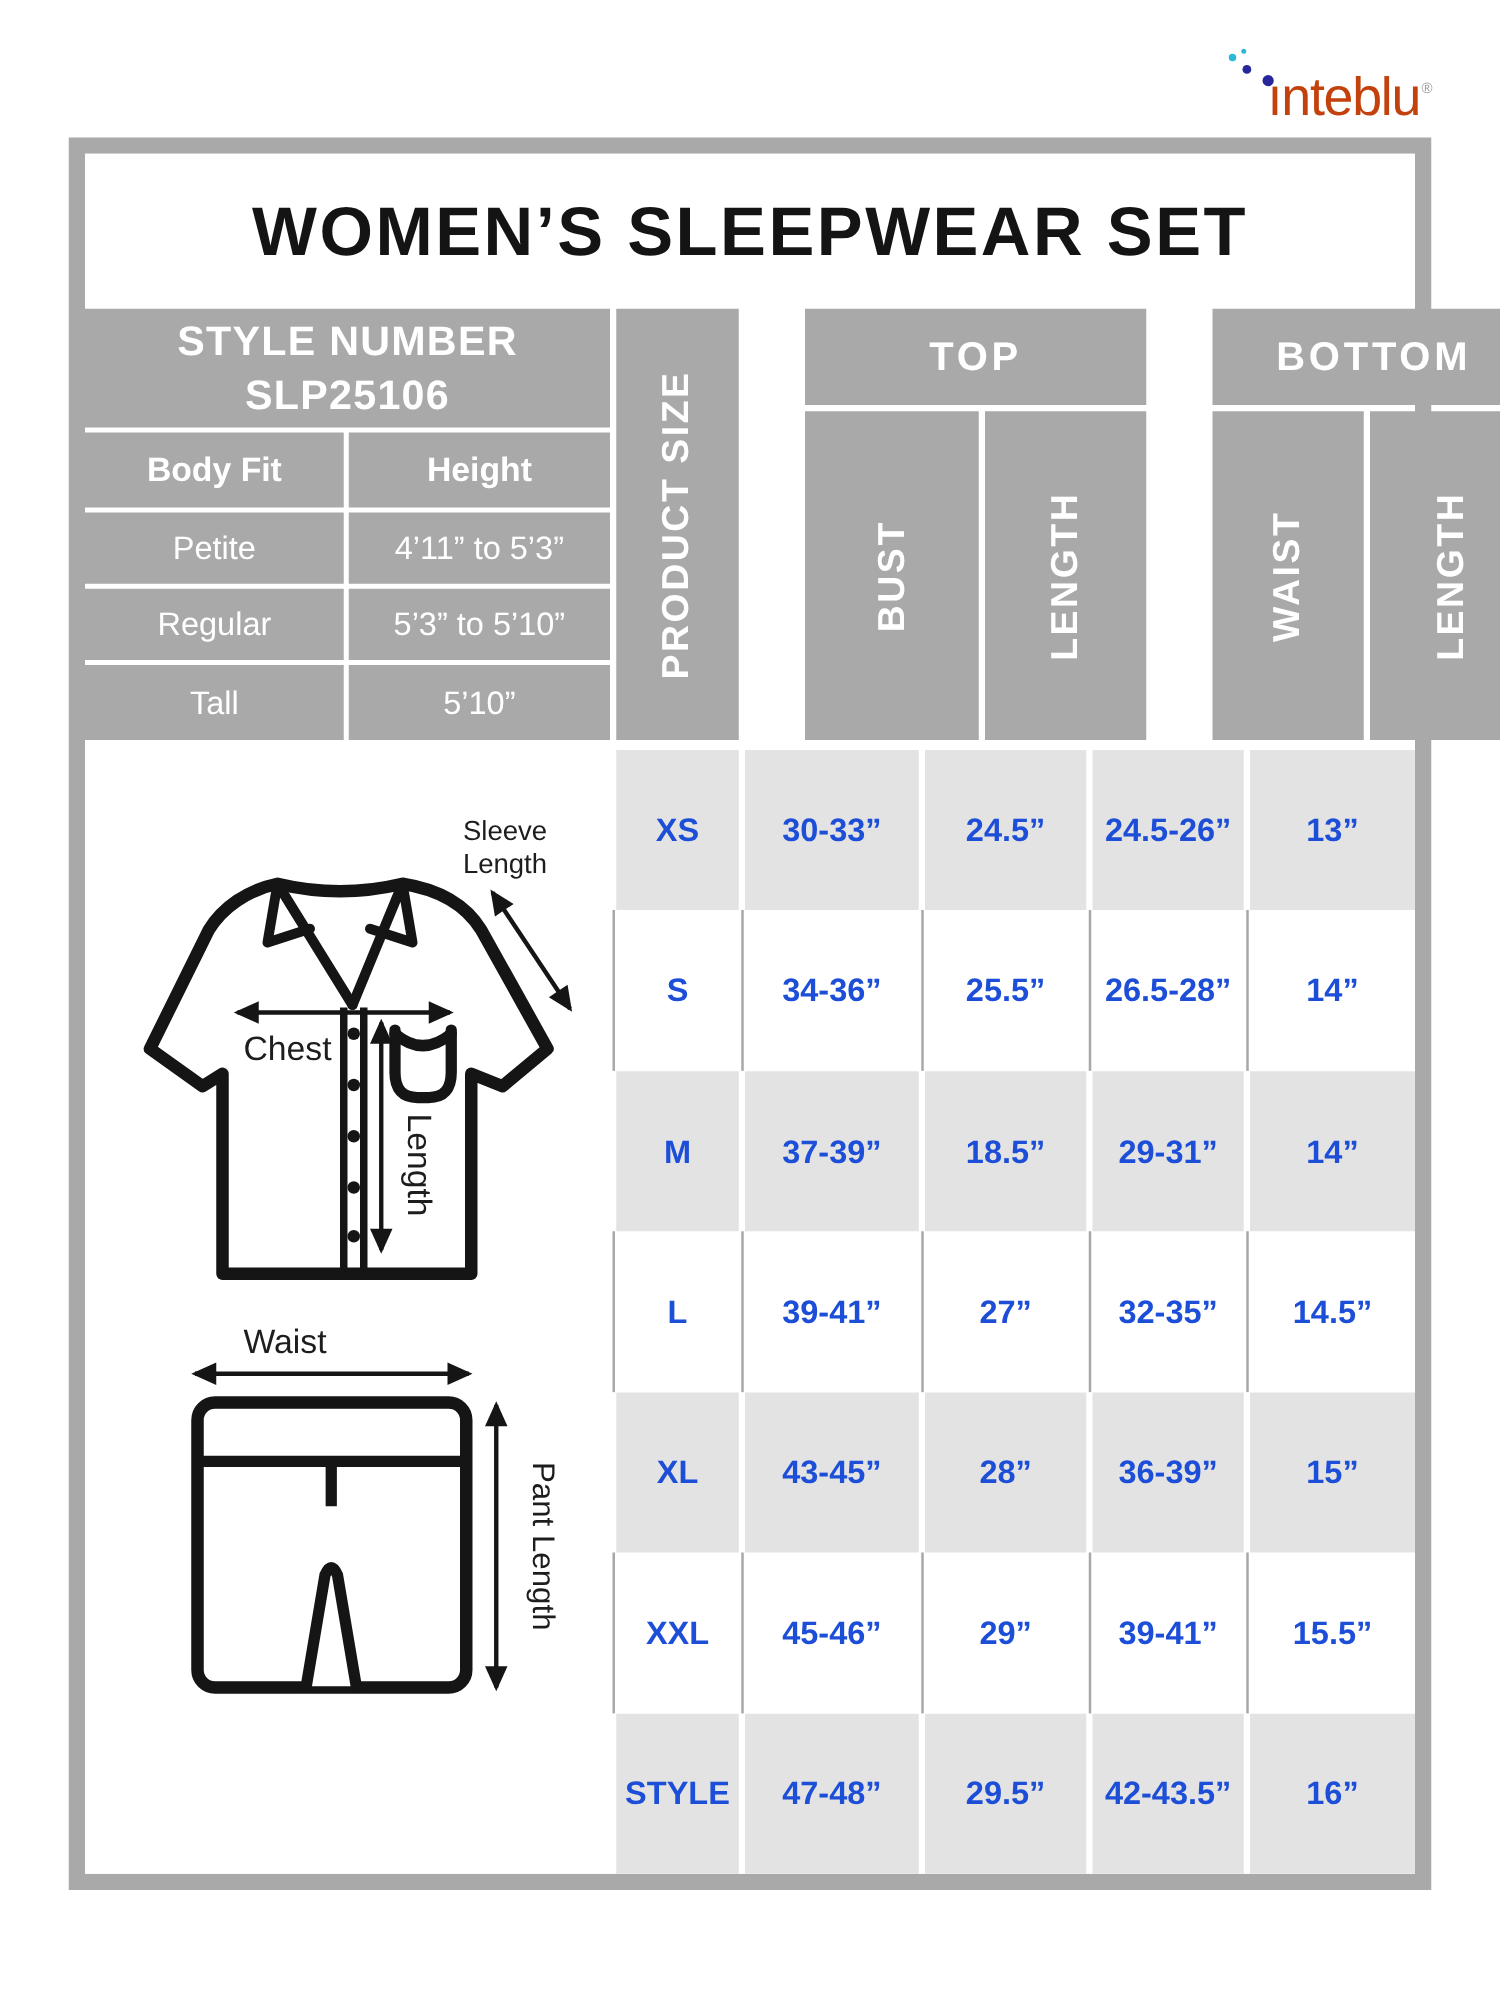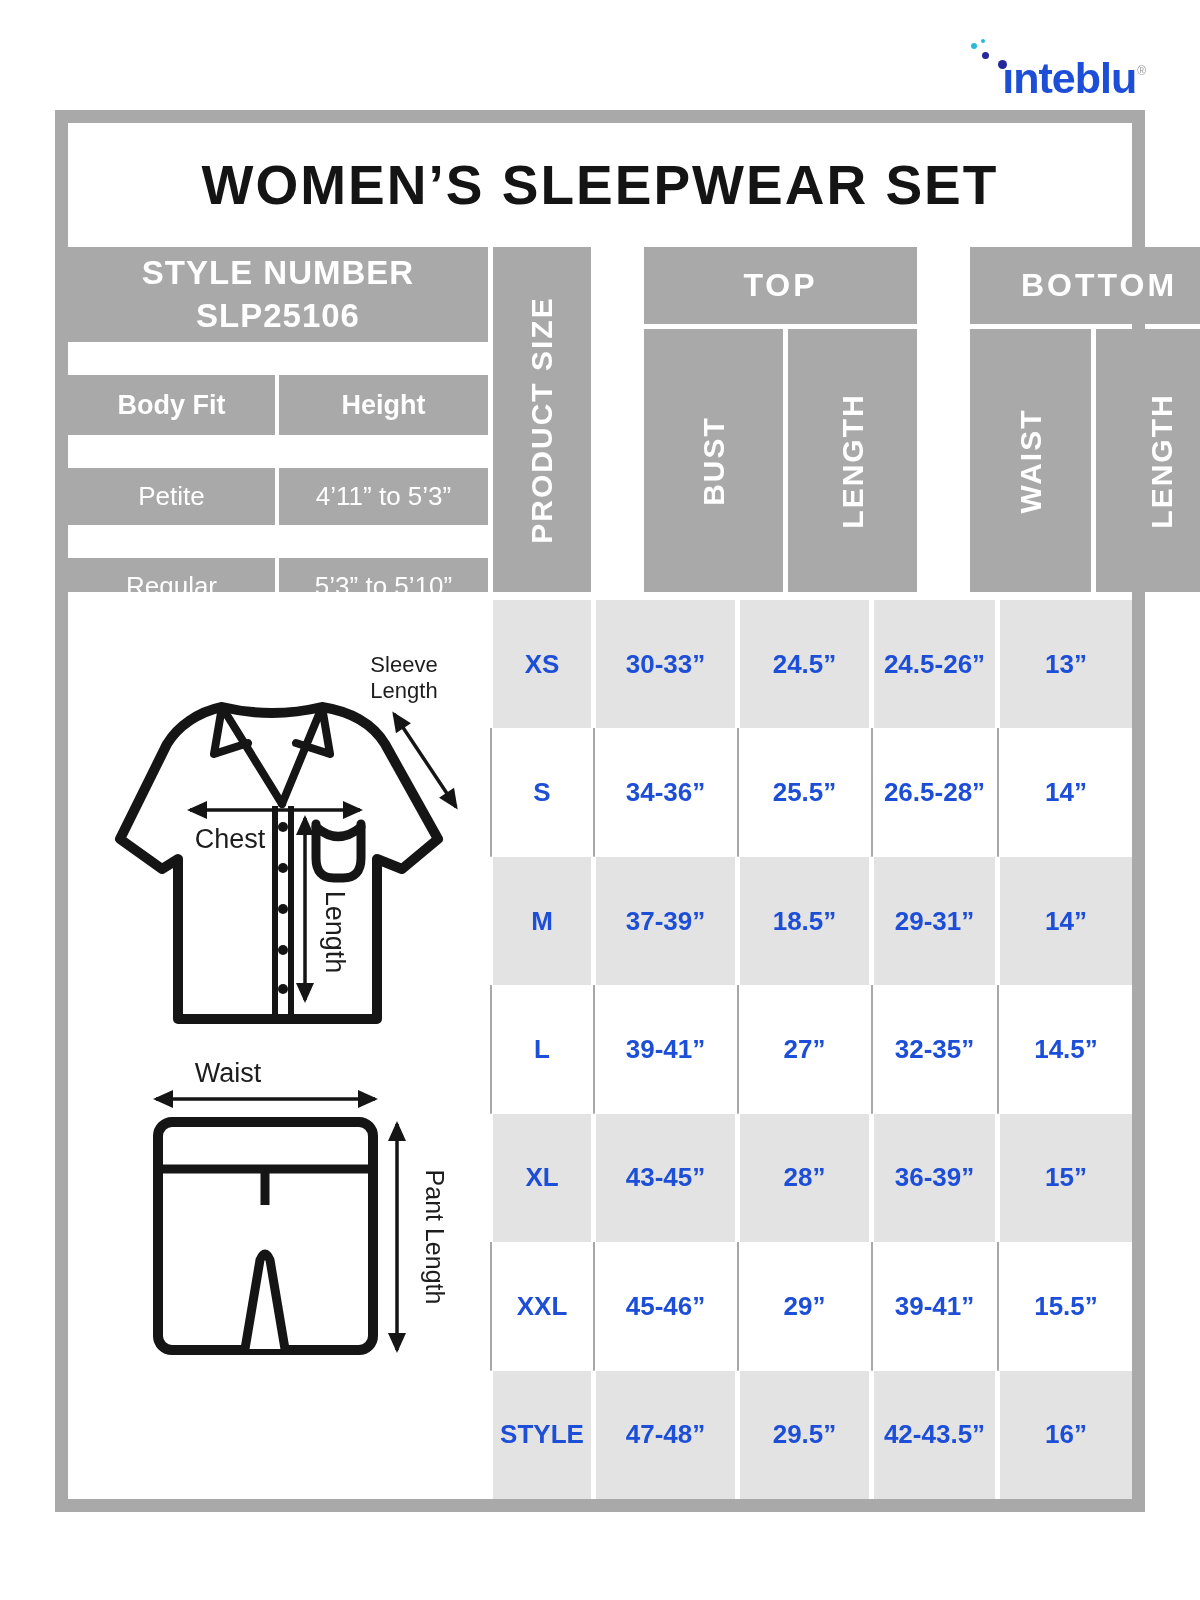--- a/index.html
+++ b/index.html
@@ -1,21 +1,21 @@
 <!DOCTYPE html>
 <html><head>
 <meta charset="utf-8">
 <style>
   html,body{margin:0;padding:0;background:#fff;}
   .page{position:relative;width:1200px;height:1600px;background:#fff;overflow:hidden;
         font-family:"Liberation Sans","DejaVu Sans",sans-serif;}
 
   
   .logo{position:absolute;top:36px;right:55px;height:70px;padding-left:44px;}
-  .logo .brand{font-size:43px;font-weight:700;color:#1d4ed8;letter-spacing:-1px;
+  .logo .brand{font-size:43px;font-weight:400;color:#c2410c;letter-spacing:-1px;
                position:relative;top:18px;}
   .logo sup{font-size:12px;color:#9a9a9a;position:relative;top:6px;left:1px;}
   .ldot{position:absolute;border-radius:50%;}
   .ldot.d1{width:9px;height:9px;background:#26279b;left:40px;top:24px;}
   .ldot.d2{width:7px;height:7px;background:#26279b;left:24px;top:16px;}
   .ldot.d3{width:6px;height:6px;background:#2bb9d9;left:13px;top:7px;}
   .ldot.d4{width:4px;height:4px;background:#2bb9d9;left:23px;top:3px;}
 
   
   .frame{position:absolute;left:55px;top:110px;width:1090px;height:1402px;
@@ -25,21 +25,21 @@
   .title-bar{height:124px;flex:none;display:flex;align-items:center;justify-content:center;background:#fff;}
   .title{font-size:55px;font-weight:800;letter-spacing:2px;color:#141414;white-space:nowrap;}
 
   
   .band{height:345px;flex:none;display:flex;gap:5px;background:#fff;}
   .gcell{background:#a9a9a9;color:#fff;display:flex;align-items:center;justify-content:center;}
 
   .left-table{width:420px;flex:none;display:flex;flex-direction:column;gap:4px;}
   .style-header{height:95px;flex:none;flex-direction:column;line-height:1.3;
                 font-size:33px;font-weight:700;letter-spacing:1px;}
-  .lt-row{display:flex;gap:4px;flex:none;margin-top:29px;}
+  .lt-row{display:flex;gap:4px;flex:none;}
   .lt-row.grow{flex:1;}
   .lt-c1{width:207px;flex:none;}
   .lt-c2{flex:1;}
   .lt-head{font-size:27px;font-weight:700;}
   .lt-val{font-size:26px;font-weight:400;}
   .h60{height:60px;} .h57{height:57px;}
 
   .size-col{width:98px;flex:none;}
   .vlabel{transform:rotate(-90deg);white-space:nowrap;font-weight:700;letter-spacing:2px;}
   .corner .vlabel{font-size:30px;}

